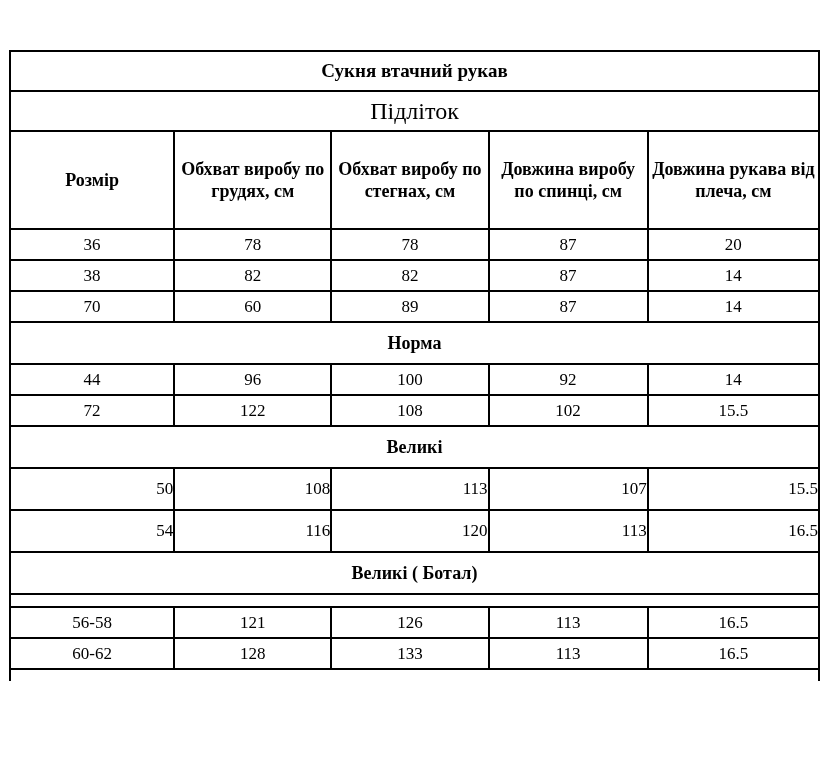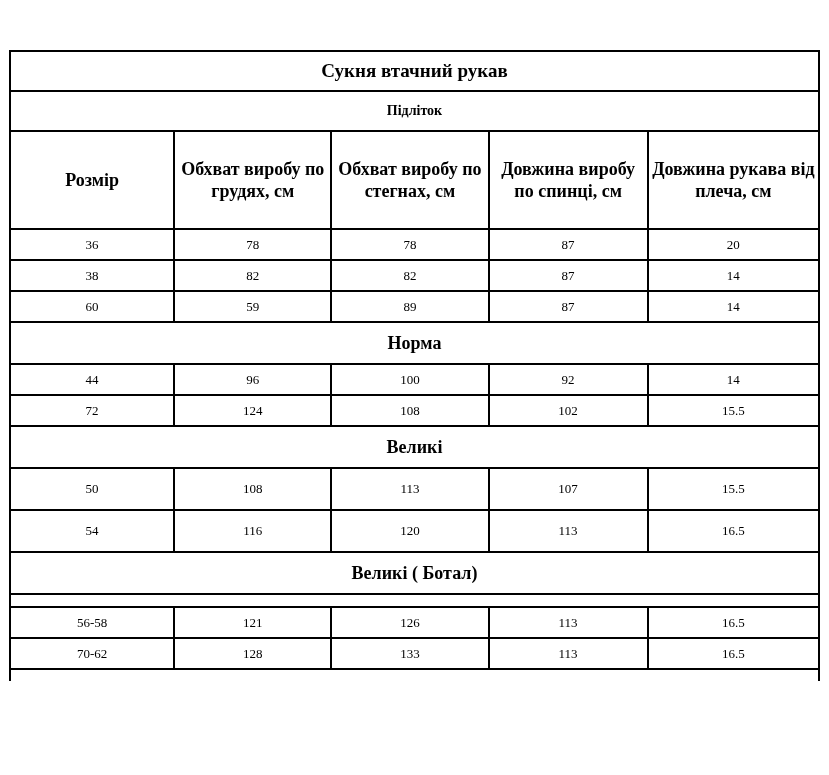--- a/index.html
+++ b/index.html
@@ -41,42 +41,43 @@
   .col-d      { width: 170px; }
 
   .title-row td {
     font-weight: bold;
     font-size: 19px;
     height: 38px;
     border-bottom: none;
     margin-top: 40px;
   }
   .sub-row td {
-    font-weight: bold;
-    font-size: 14px;
+    font-weight: normal;
+    font-size: 24px;
     height: 38px;
     border-top: none;
   }
   .head-row td {
     font-weight: bold;
     font-size: 18px;
     height: 96px;
     line-height: 1.25;
   }
   .group-row td {
     font-weight: bold;
     font-size: 18px;
     height: 40px;
   }
   .data-row td {
     height: 29px;
-    font-size: 13px;
+    font-size: 17px;
   }
   .data-row.tall td {
     height: 40px;
+    text-align: right;
   }
   .spacer-row td {
     height: 11px;
     border-left: 2px solid #000;
     border-right: 2px solid #000;
     border-top: none;
     border-bottom: none;
   }
   .nb-bottom { border-bottom: none !important; }
 </style>
@@ -116,40 +117,40 @@
         <td>20</td>
       </tr>
       <tr class="data-row">
         <td>38</td>
         <td>82</td>
         <td>82</td>
         <td>87</td>
         <td>14</td>
       </tr>
       <tr class="data-row">
+        <td>70</td>
         <td>60</td>
-        <td>59</td>
         <td>89</td>
         <td>87</td>
         <td>14</td>
       </tr>
 
       <tr class="group-row">
         <td colspan="5">Норма</td>
       </tr>
       <tr class="data-row">
         <td>44</td>
         <td>96</td>
         <td>100</td>
         <td>92</td>
         <td>14</td>
       </tr>
       <tr class="data-row">
         <td>72</td>
-        <td>124</td>
+        <td>122</td>
         <td>108</td>
         <td>102</td>
         <td>15.5</td>
       </tr>
 
       <tr class="group-row">
         <td colspan="5">Великі</td>
       </tr>
       <tr class="data-row tall">
         <td>50</td>
@@ -173,21 +174,21 @@
         <td colspan="5"></td>
       </tr>
       <tr class="data-row">
         <td>56-58</td>
         <td>121</td>
         <td>126</td>
         <td>113</td>
         <td>16.5</td>
       </tr>
       <tr class="data-row">
-        <td>70-62</td>
+        <td>60-62</td>
         <td>128</td>
         <td>133</td>
         <td>113</td>
         <td>16.5</td>
       </tr>
       <tr class="spacer-row">
         <td colspan="5" class="nb-bottom"></td>
       </tr>
     </tbody>
   </table>

